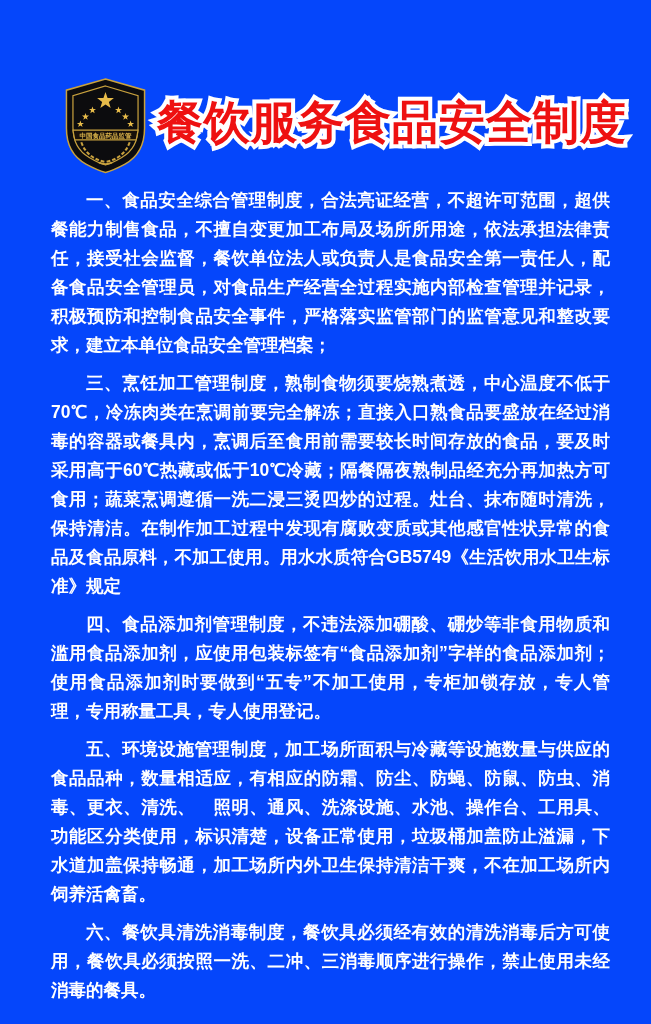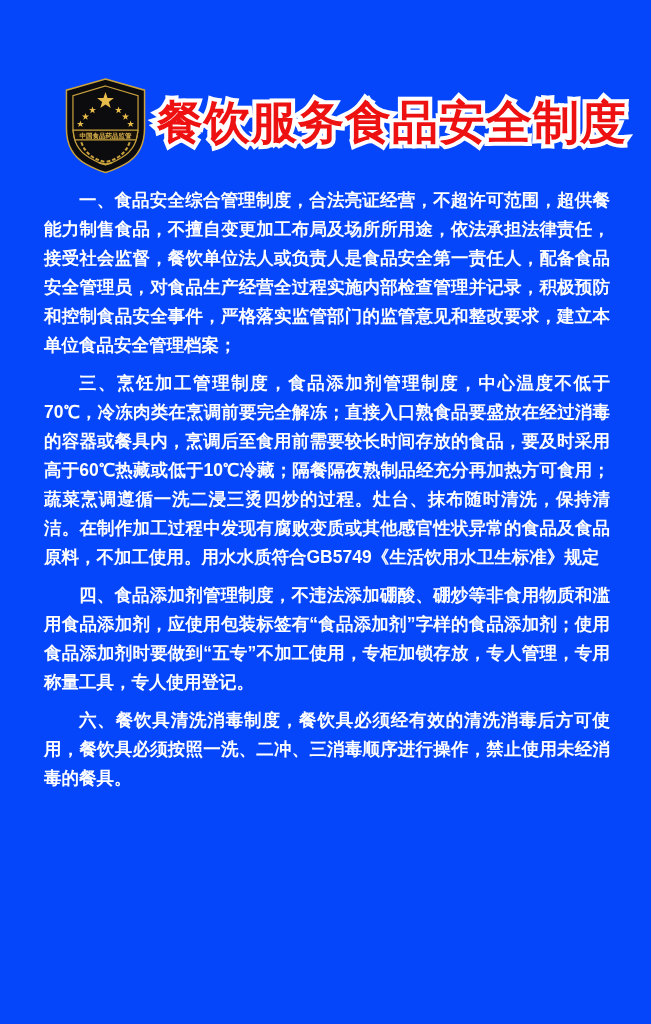--- a/index.html
+++ b/index.html
@@ -25,21 +25,21 @@
       0 3px 0 #fff,0 -3px 0 #fff,3px 0 0 #fff,-3px 0 0 #fff,
       2px 2px 0 #fff,-2px 2px 0 #fff,2px -2px 0 #fff,-2px -2px 0 #fff;
   }
   .t-fill{position:relative;color:#ee1111;}
   
   .content{
     position:absolute;left:40px;top:186px;width:570px;
     color:#ffffff;font-size:17.5px;line-height:29px;font-weight:bold;
     text-align:justify;
   }
-  .content p{margin:0 0 9px 4px;text-indent:2em;}
+  .content p{margin:0 0 9px 11px;text-indent:2em;}
   .content p:last-child{margin-bottom:0;}
 </style>
 </head>
 <body>
 
 <div class="header">
 
   <svg class="badge" viewBox="0 0 100 104" xmlns="http://www.w3.org/2000/svg">
     <defs>
       <polygon id="star" points="0,-1 0.235,-0.324 0.951,-0.309 0.38,0.124 0.588,0.809 0,0.4 -0.588,0.809 -0.38,0.124 -0.951,-0.309 -0.235,-0.324"></polygon>
@@ -68,16 +68,17 @@
   </svg>
 
   <div class="title-wrap">
     <span class="title-layer t-stroke" aria-hidden="true">餐饮服务食品安全制度</span>
     <span class="title-layer t-fill">餐饮服务食品安全制度</span>
   </div>
 </div>
 
 <div class="content">
   <p>一、食品安全综合管理制度，合法亮证经营，不超许可范围，超供餐能力制售食品，不擅自变更加工布局及场所所用途，依法承担法律责任，接受社会监督，餐饮单位法人或负责人是食品安全第一责任人，配备食品安全管理员，对食品生产经营全过程实施内部检查管理并记录，积极预防和控制食品安全事件，严格落实监管部门的监管意见和整改要求，建立本单位食品安全管理档案；</p>
-  <p>三、烹饪加工管理制度，食品添加剂管理制度，中心温度不低于70℃，冷冻肉类在烹调前要完全解冻；直接入口熟食品要盛放在经过消毒的容器或餐具内，烹调后至食用前需要较长时间存放的食品，要及时采用高于60℃热藏或低于10℃冷藏；隔餐隔夜熟制品经充分再加热方可食用；蔬菜烹调遵循一洗二浸三烫四炒的过程。灶台、抹布随时清洗，保持清洁。在制作加工过程中发现有腐败变质或其他感官性状异常的食品及食品原料，不加工使用。用水水质符合GB5749《生活饮用水卫生标准》规定</p>
+  <p>三、烹饪加工管理制度，熟制食物须要烧熟煮透，中心温度不低于70℃，冷冻肉类在烹调前要完全解冻；直接入口熟食品要盛放在经过消毒的容器或餐具内，烹调后至食用前需要较长时间存放的食品，要及时采用高于60℃热藏或低于10℃冷藏；隔餐隔夜熟制品经充分再加热方可食用；蔬菜烹调遵循一洗二浸三烫四炒的过程。灶台、抹布随时清洗，保持清洁。在制作加工过程中发现有腐败变质或其他感官性状异常的食品及食品原料，不加工使用。用水水质符合GB5749《生活饮用水卫生标准》规定</p>
   <p>四、食品添加剂管理制度，不违法添加硼酸、硼炒等非食用物质和滥用食品添加剂，应使用包装标签有“食品添加剂”字样的食品添加剂；使用食品添加剂时要做到“五专”不加工使用，专柜加锁存放，专人管理，专用称量工具，专人使用登记。</p>
+  <p>五、环境设施管理制度，加工场所面积与冷藏等设施数量与供应的食品品种，数量相适应，有相应的防霜、防尘、防蝇、防鼠、防虫、消毒、更衣、清洗、　照明、通风、洗涤设施、水池、操作台、工用具、功能区分类使用，标识清楚，设备正常使用，垃圾桶加盖防止溢漏，下水道加盖保持畅通，加工场所内外卫生保持清洁干爽，不在加工场所内饲养活禽畜。</p>
   <p>六、餐饮具清洗消毒制度，餐饮具必须经有效的清洗消毒后方可使用，餐饮具必须按照一洗、二冲、三消毒顺序进行操作，禁止使用未经消毒的餐具。</p>
 </div>
 
 </body></html>

